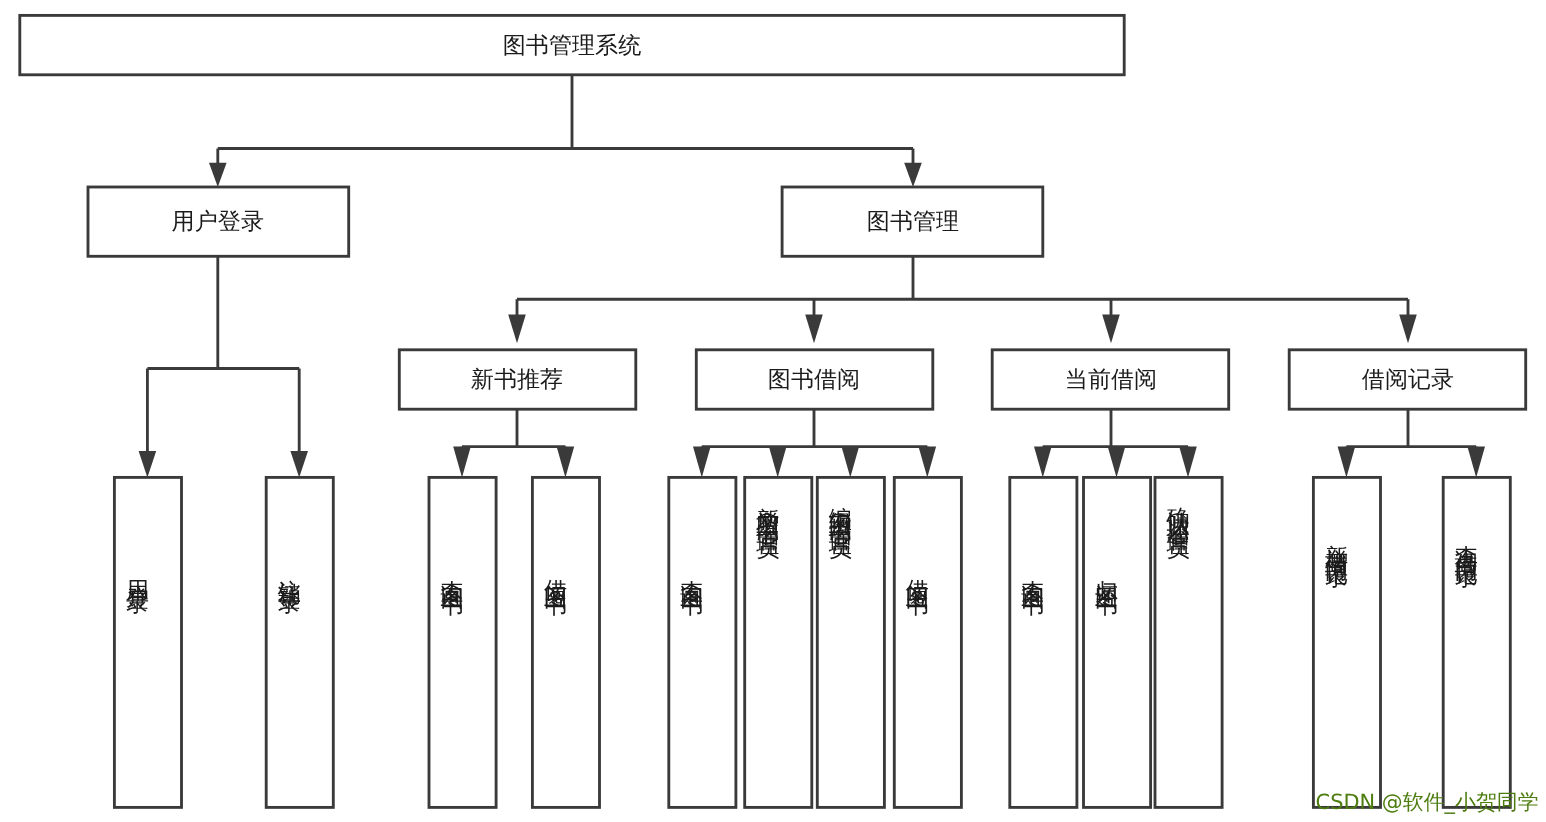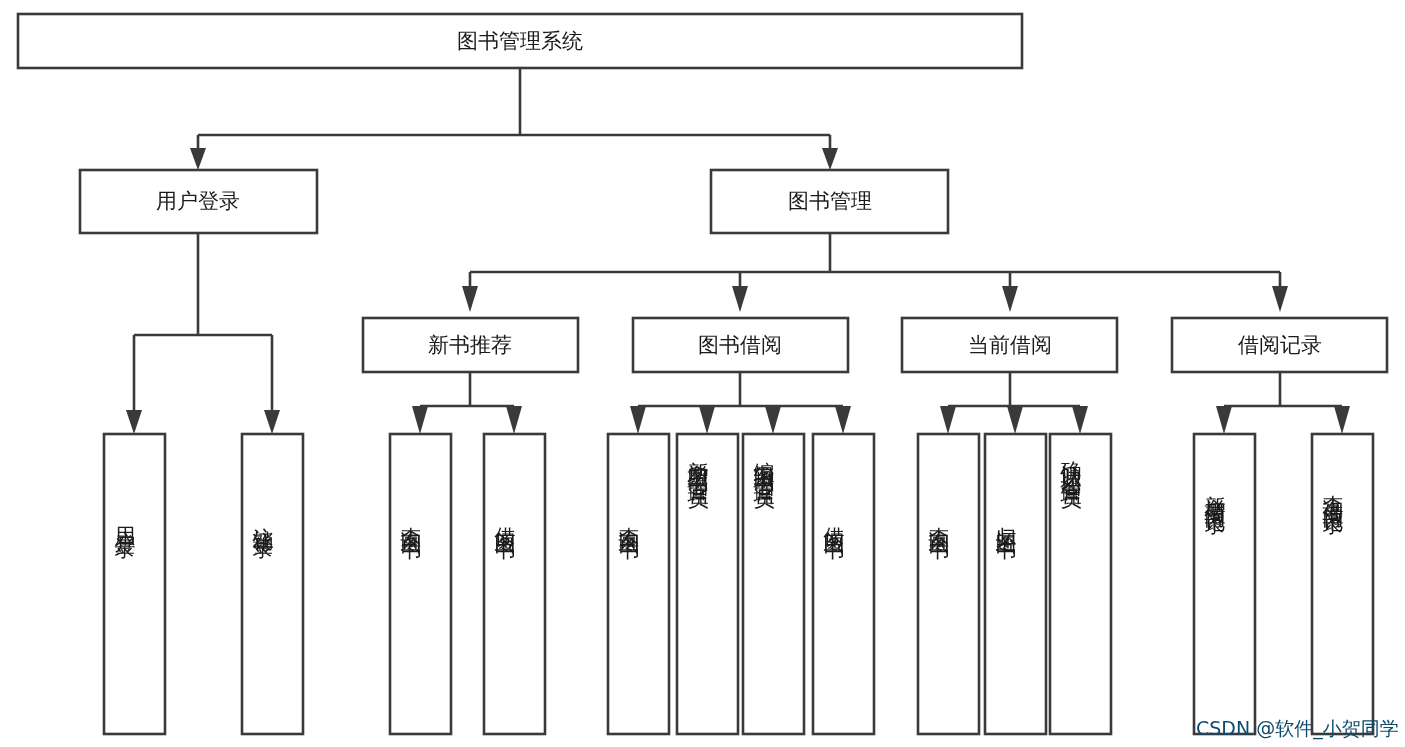--- a/index.html
+++ b/index.html
@@ -59,21 +59,21 @@
     letter-spacing: 4px;
     color: #1b1b1b;
     white-space: nowrap;
     text-align: left;
     pointer-events: none;
   }
   .watermark {
     position: absolute;
     font-family: "DejaVu Sans", "Liberation Sans", sans-serif;
     font-size: 19px;
-    color: #0c4a6e;
+    color: #4d7c0f;
     white-space: nowrap;
   }
 </style>
 </head>
 <body>
 
 <div id="diagram-root">
 
   <svg id="flow-svg" viewBox="0 0 1405 747">
 

